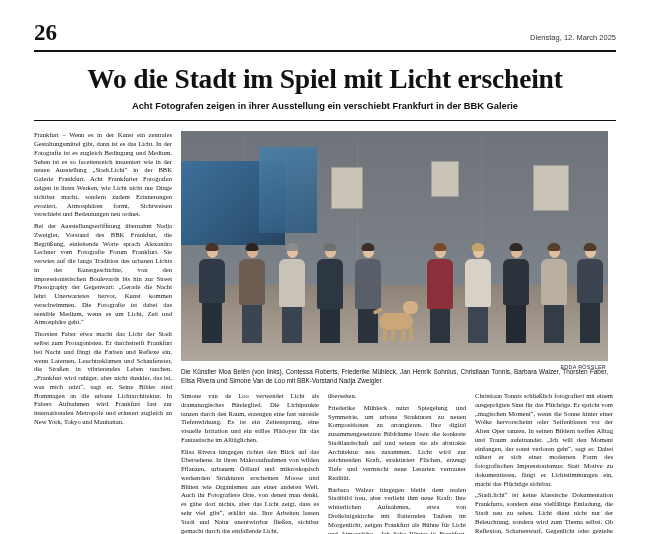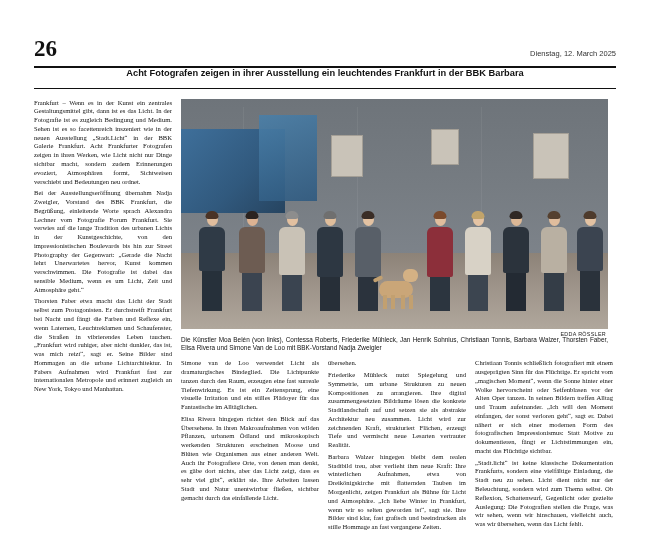--- a/index.html
+++ b/index.html
@@ -12,21 +12,21 @@
     height: 534px;
     font-family: "Liberation Serif", serif;
     color: #111111;
     overflow: hidden;
   }
   .page {
     position: relative;
     width: 650px;
     height: 534px;
     box-sizing: border-box;
-    padding: 36px 34px 10px 34px;
+    padding: 20px 34px 10px 34px;
   }
 
   
   .masthead {
     display: flex;
     align-items: flex-end;
     justify-content: space-between;
     border-bottom: 2px solid #111;
     padding-bottom: 4px;
   }
@@ -246,21 +246,22 @@
 
 <div class="page">
 
   <div class="masthead">
     <div class="masthead-left">
       <span class="page-number">26</span>
     </div>
     <div class="masthead-date">Dienstag, 12. March 2025</div>
   </div>
 
-  <div class="subhead">Acht Fotografen zeigen in ihrer Ausstellung ein leuchtendes Frankfurt in der BBK Barbara</div>
+  <h1 class="headline">Wo die Stadt im Spiel mit Licht erscheint</h1>
+  <div class="subhead">Acht Fotografen zeigen in ihrer Ausstellung ein verschiebt Frankfurt in der BBK Galerie</div>
 
   <div class="content">
 
     <div class="col">
       <p class="body">Frankfurt – Wenn es in der Kunst ein zentrales Gestaltungsmittel gibt, dann ist es das Licht. In der Fotografie ist es zugleich Bedingung und Medium. Sehen ist es so facettenreich inszeniert wie in der neuen Ausstellung „Stadt.Licht“ in der BBK Galerie Frankfurt. Acht Frankfurter Fotografen zeigen in ihren Werken, wie Licht nicht nur Dinge sichtbar macht, sondern zudem Erinnerungen evoziert, Atmosphären formt, Sichtweisen verschiebt und Bedeutungen neu ordnet.</p>
       <p class="body">Bei der Ausstellungseröffnung übernahm Nadja Zweigler, Vorstand des BBK Frankfurt, die Begrüßung, einleitende Worte sprach Alexandra Lechner vom Fotografie Forum Frankfurt. Sie verwies auf die lange Tradition des urbanen Lichts in der Kunstgeschichte, von den impressionistischen Boulevards bis hin zur Street Photography der Gegenwart: „Gerade die Nacht lehrt Unerwartetes hervor, Kunst kommen verschwimmen. Die Fotografie ist dabei das sensible Medium, wenn es um Licht, Zeit und Atmosphäre geht.“</p>
       <p class="body">Thorsten Faber etwa macht das Licht der Stadt selbst zum Protagonisten. Er durchstreift Frankfurt bei Nacht und fängt die Farben und Reflexe ein, wenn Laternen, Leuchtreklamen und Schaufenster, die Straßen in vibrierendes Leben tauchen. „Frankfurt wird ruhiger, aber nicht dunkler, das ist, was mich reizt“, sagt er. Seine Bilder sind Hommagen an die urbane Lichtarchitektur. In Fabers Aufnahmen wird Frankfurt fast zur internationalen Metropole und erinnert zugleich an New York, Tokyo und Manhattan.</p>
     </div>
 
     <div class="col wide">

